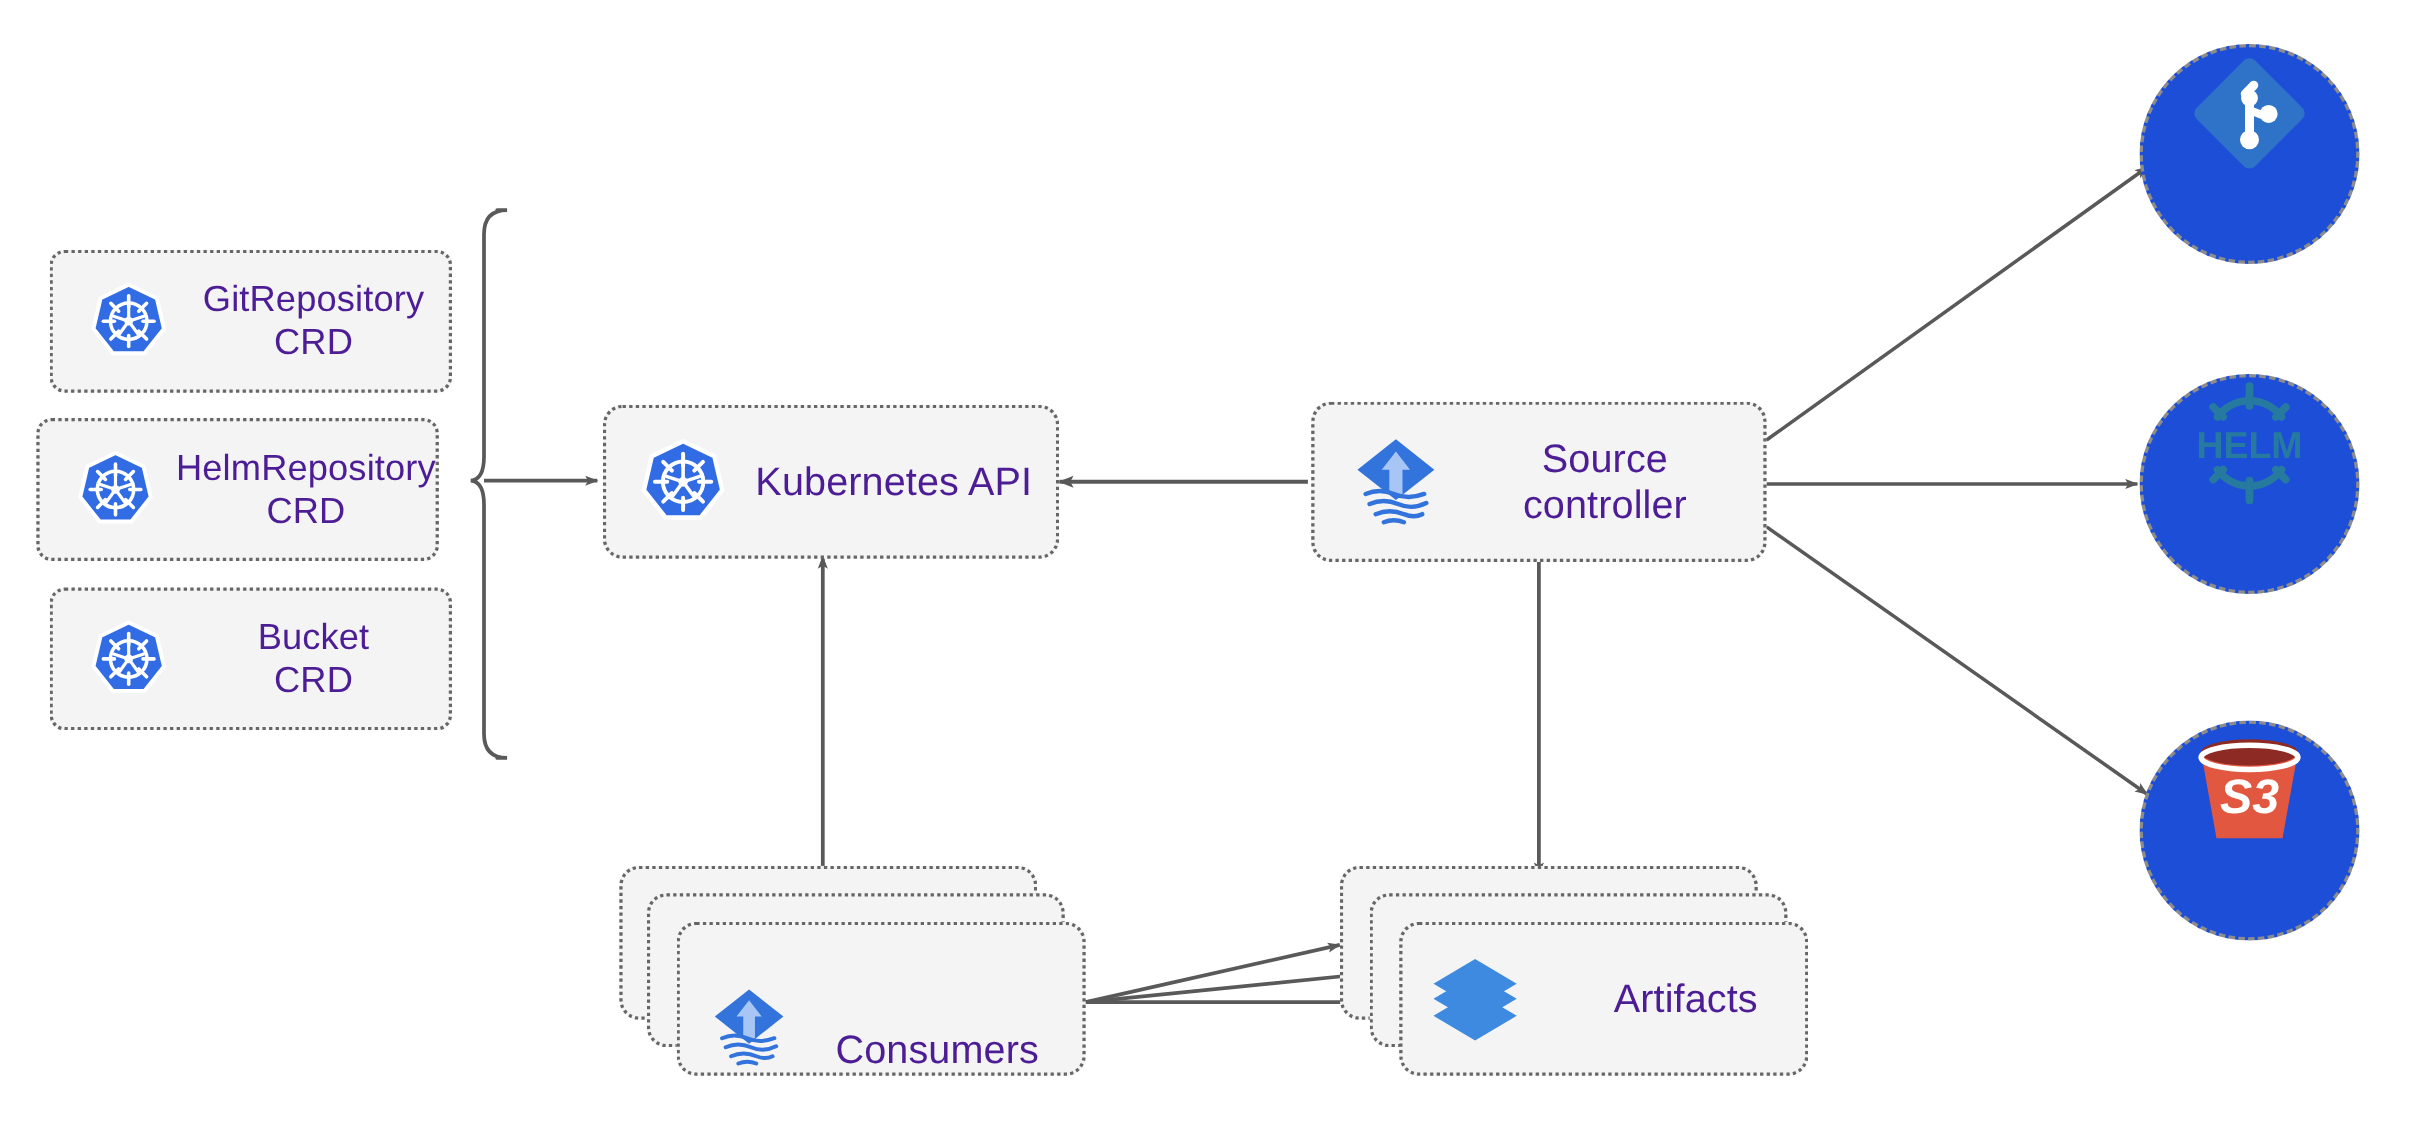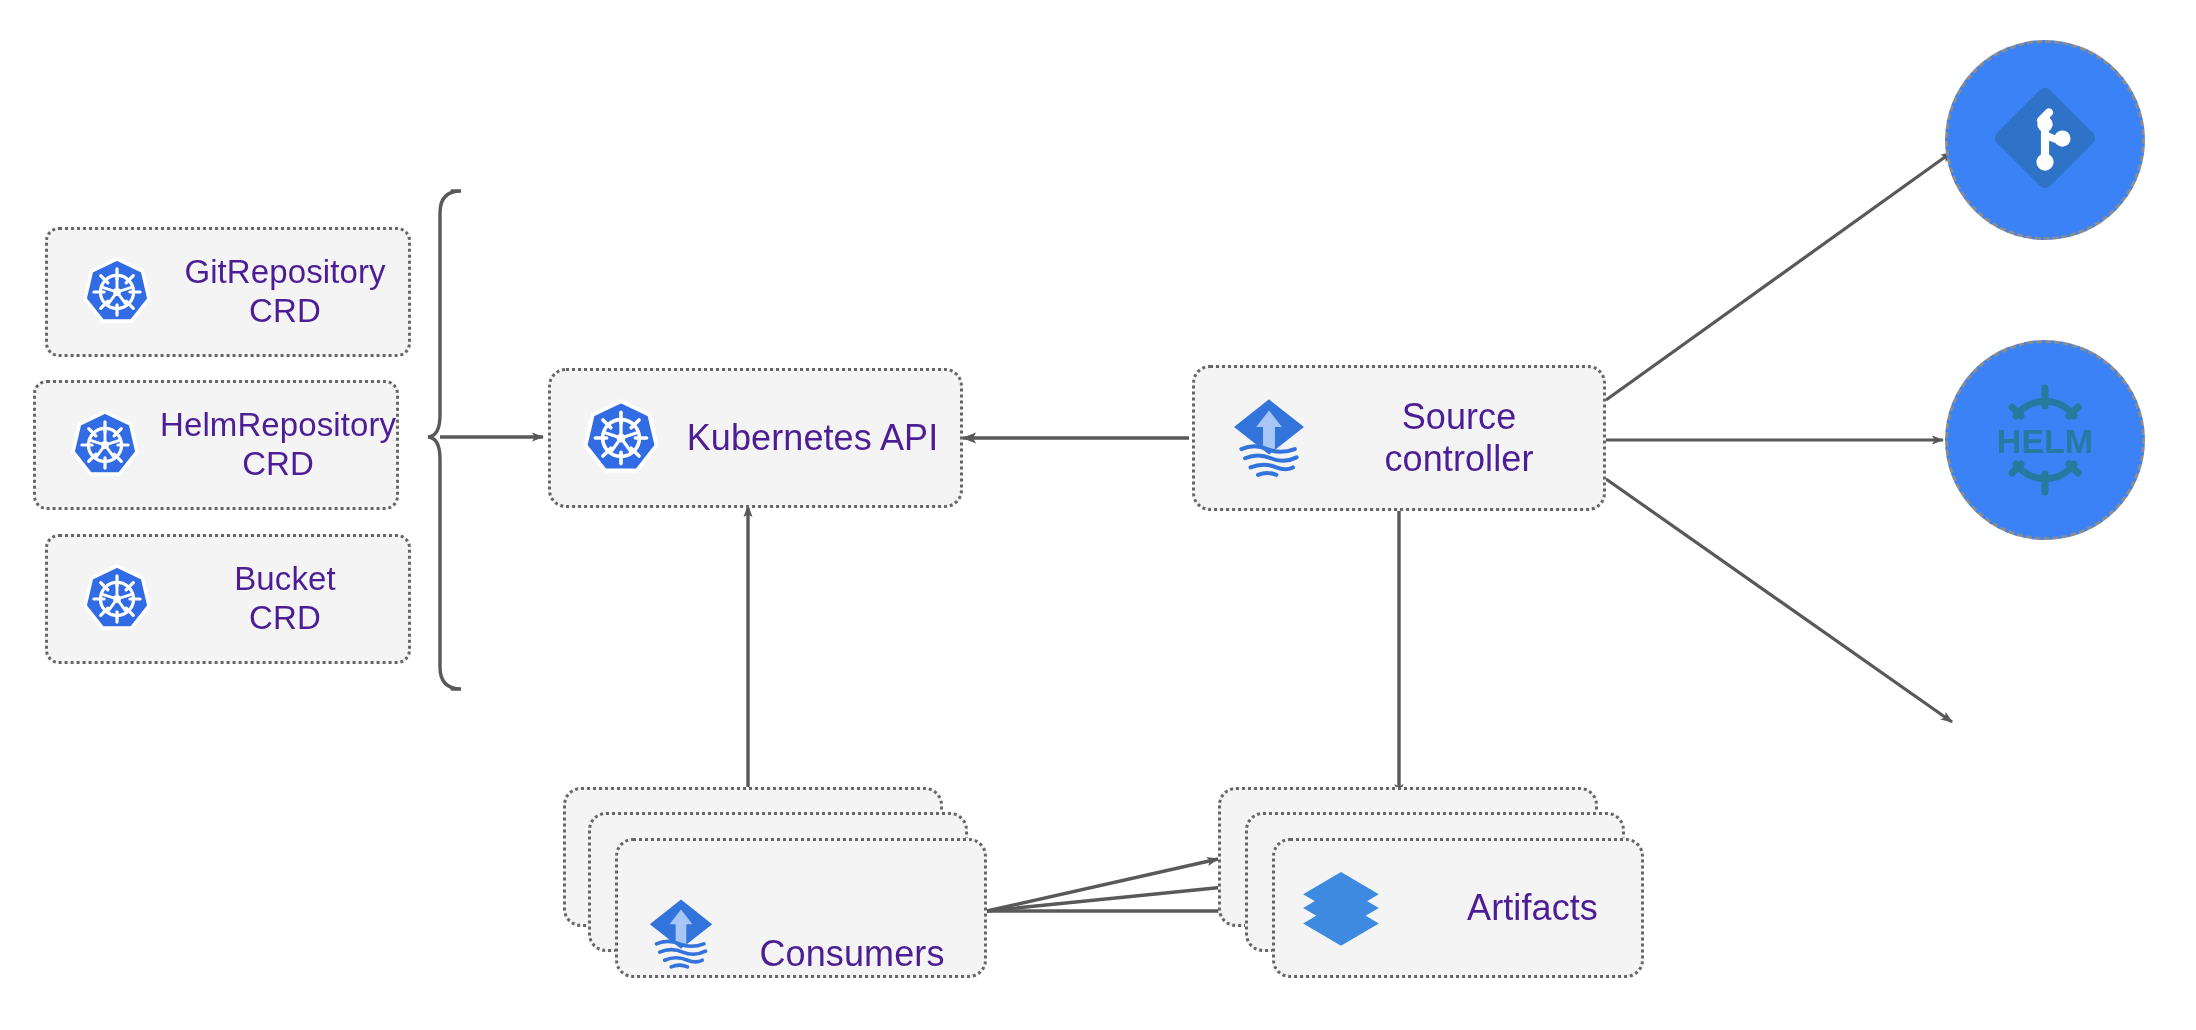--- a/index.html
+++ b/index.html
@@ -63,23 +63,23 @@
   .wide-box {
     border-radius: 18px;
   }
   .circle {
     position: absolute;
     box-sizing: border-box;
     width: 200px;
     height: 200px;
     border-radius: 50%;
     border: 3px dashed #8c8c8c;
-    background: #3b82f6;
+    background: #1d4ed8;
     display: flex;
-    align-items: center;
+    align-items: flex-start;
     justify-content: center;
   }
   .stack-shadow {
     position: absolute;
     box-sizing: border-box;
     background: #f4f4f4;
     border: 3px dotted #666666;
     border-radius: 18px;
   }
 </style>
@@ -319,14 +319,24 @@
           <line x1="32" y1="27" x2="41" y2="36"></line>
           <line x1="89" y1="84" x2="98" y2="93"></line>
           <line x1="98" y1="27" x2="89" y2="36"></line>
           <line x1="41" y1="84" x2="32" y2="93"></line>
         </g>
         <text x="65" y="73" text-anchor="middle" font-family="'Liberation Sans', sans-serif" font-size="34" font-weight="bold" fill="#277a9f">HELM</text>
       </svg>
     </span>
   </div>
 
+  <div class="circle" style="left:1945px; top:655px;">
+    <span>
+      <svg width="124" height="120" viewBox="0 0 124 120" xmlns="http://www.w3.org/2000/svg">
+        <path d="M18 26 L106 26 L92 104 L32 104 Z" fill="#e2573f"></path>
+        <ellipse cx="62" cy="26" rx="44" ry="12" fill="#8c2a23"></ellipse>
+        <ellipse cx="62" cy="30.5" rx="44" ry="11" fill="none" stroke="#ffffff" stroke-width="5"></ellipse>
+        <text x="62" y="81" text-anchor="middle" font-family="'Liberation Sans', sans-serif" font-size="44" font-weight="bold" font-style="italic" fill="#ffffff">S3</text>
+      </svg>
+    </span>
+  </div>
 
 </div>
 
 </body></html>

